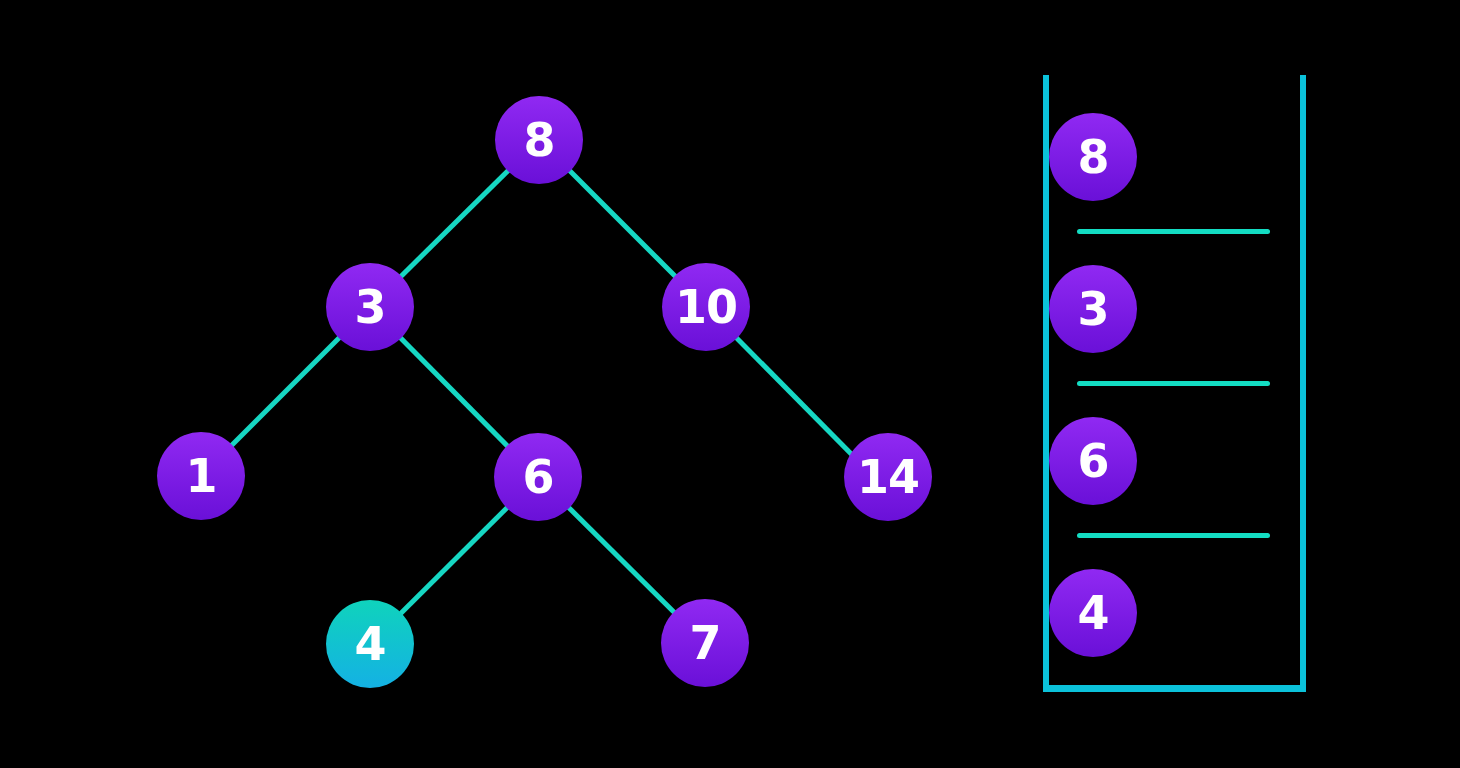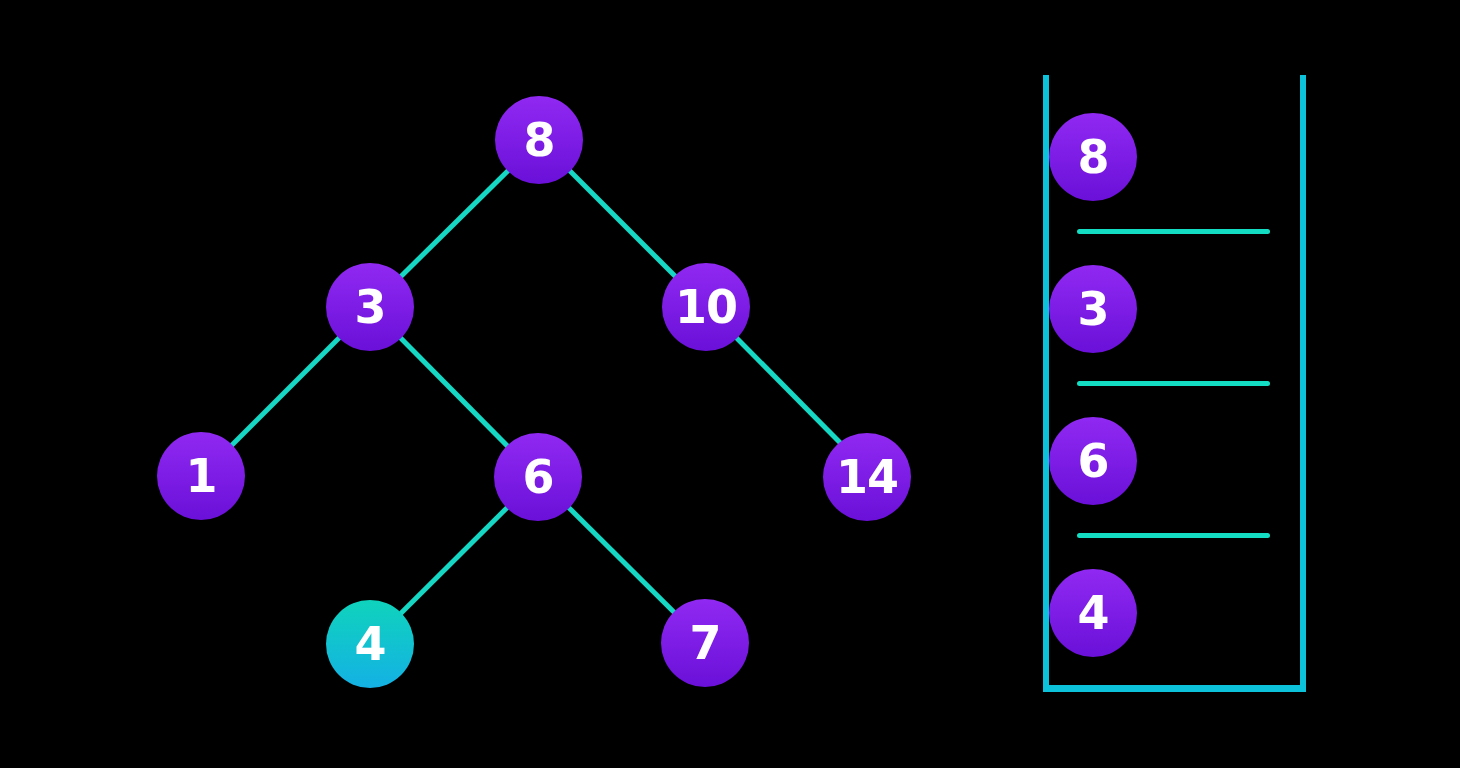--- a/index.html
+++ b/index.html
@@ -77,21 +77,21 @@
       </div>
       <div class="node" style="background: linear-gradient(rgb(144, 41, 242), rgb(106, 16, 216)); color: rgb(255, 255, 255); left: 662px; top: 263px;">
         <span>10</span>
       </div>
       <div class="node" style="background: linear-gradient(rgb(144, 41, 242), rgb(106, 16, 216)); color: rgb(255, 255, 255); left: 157px; top: 432px;">
         <span>1</span>
       </div>
       <div class="node" style="background: linear-gradient(rgb(144, 41, 242), rgb(106, 16, 216)); color: rgb(255, 255, 255); left: 494px; top: 433px;">
         <span>6</span>
       </div>
-      <div class="node" style="background: linear-gradient(rgb(144, 41, 242), rgb(106, 16, 216)); color: rgb(255, 255, 255); left: 823px; top: 433px;">
+      <div class="node" style="background: linear-gradient(rgb(144, 41, 242), rgb(106, 16, 216)); color: rgb(255, 255, 255); left: 844px; top: 433px;">
         <span>14</span>
       </div>
       <div class="node" style="background: linear-gradient(rgb(15, 211, 188), rgb(20, 177, 228)); color: rgb(255, 255, 255); left: 326px; top: 600px;">
         <span>4</span>
       </div>
       <div class="node" style="background: linear-gradient(rgb(144, 41, 242), rgb(106, 16, 216)); color: rgb(255, 255, 255); left: 661px; top: 599px;">
         <span>7</span>
       </div>
     </div>
   <div id="stack" style="border-left-color: rgb(11, 194, 218); border-right-color: rgb(11, 194, 218); border-bottom-color: rgb(11, 194, 218);">

